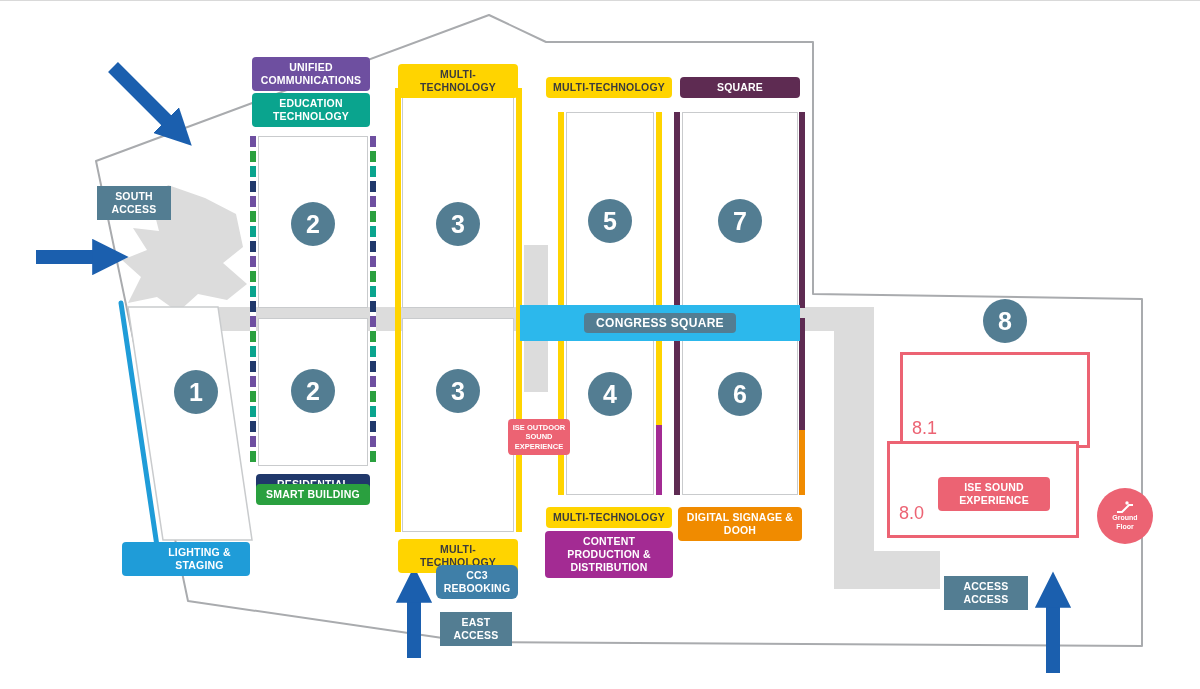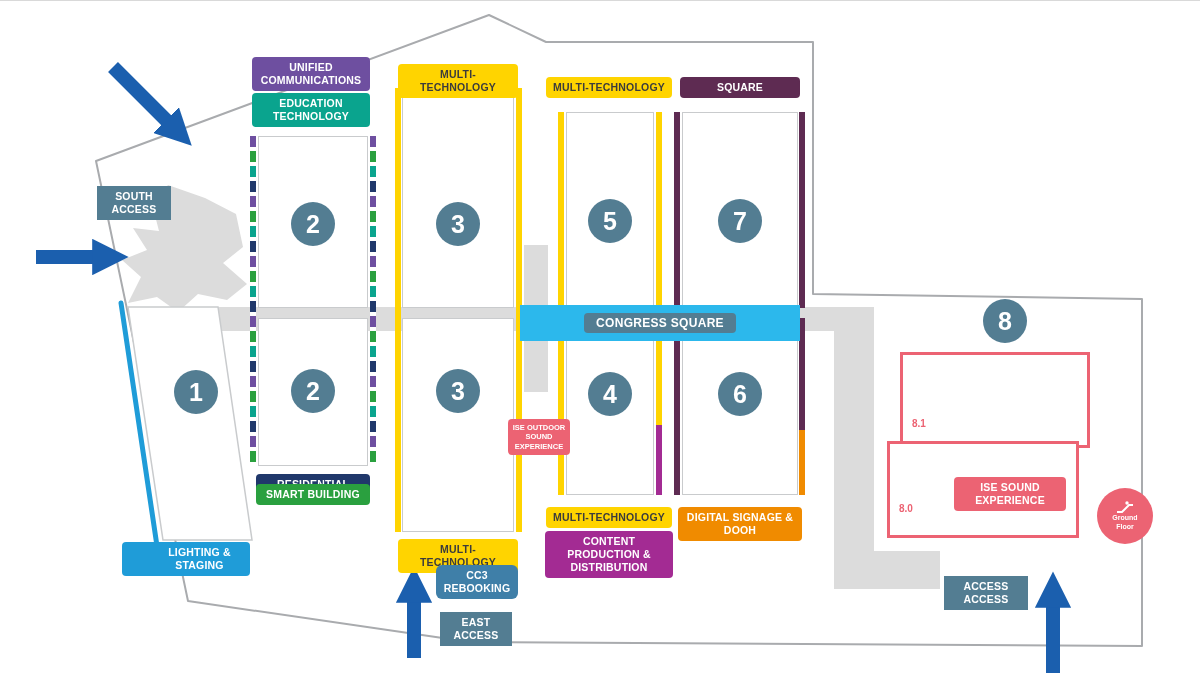--- a/index.html
+++ b/index.html
@@ -44,21 +44,21 @@
   .bg-cc3{background:var(--c-cc3-blue);border-radius:6px;}
   .bg-pink{background:var(--c-pink);}
   .badge.tiny{font-size:7.5px;letter-spacing:0;padding:4px 3px;}
 
   .congress{position:absolute;left:520px;top:305px;width:280px;height:36px;background:var(--c-cyan);
      display:flex;align-items:center;justify-content:center;z-index:5;}
   .congress .pill{background:var(--c-slate);border-radius:4px;padding:3px 12px;font-size:12px;
      font-weight:bold;color:#fff;letter-spacing:.3px;}
 
   .hall8{position:absolute;background:#fff;border:3px solid var(--c-pink);box-sizing:border-box;z-index:4;}
-  .sub-label{position:absolute;color:var(--c-pink);font-weight:bold;font-size:10px;z-index:5;}
+  .sub-label{position:absolute;color:var(--c-pink);font-weight:normal;font-size:18px;z-index:5;}
 
   .gf{position:absolute;left:1097px;top:488px;width:56px;height:56px;border-radius:50%;background:var(--c-pink);
      color:#fff;display:flex;flex-direction:column;align-items:center;justify-content:center;z-index:8;
      font-size:7px;font-weight:bold;line-height:1.15;text-align:center;}
   .gf .gf-text{width:40px;}
 </style>
 </head>
 <body>
 
 <div class="stage">
@@ -109,21 +109,21 @@
   <div class="hall" style="left:682px;top:112px;width:116px;height:196px;"></div>
   <div class="hall" style="left:682px;top:318px;width:116px;height:177px;"></div>
 
   <div class="congress">
     <span class="pill">CONGRESS SQUARE</span>
   </div>
 
   <div class="hall8" style="left:900px;top:352px;width:190px;height:96px;"></div>
   <div class="sub-label" style="left:912px;top:418px;">8.1</div>
   <div class="hall8" style="left:887px;top:441px;width:192px;height:97px;">
-    <div class="badge bg-pink" style="left:64px;top:33px;width:112px;text-align:center;">ISE SOUND EXPERIENCE</div>
+    <div class="badge bg-pink" style="left:48px;top:33px;width:112px;text-align:center;">ISE SOUND EXPERIENCE</div>
   </div>
   <div class="sub-label" style="left:899px;top:503px;">8.0</div>
 
   <div class="gf">
     <svg width="20" height="13" viewBox="0 0 20 13">
       <path d="M2,11 h5 l7,-7 h4" stroke="#fff" stroke-width="2" fill="none"></path>
       <circle cx="12" cy="2" r="1.7" fill="#fff"></circle>
     </svg>
     <span class="gf-text">Ground Floor</span>
   </div>

